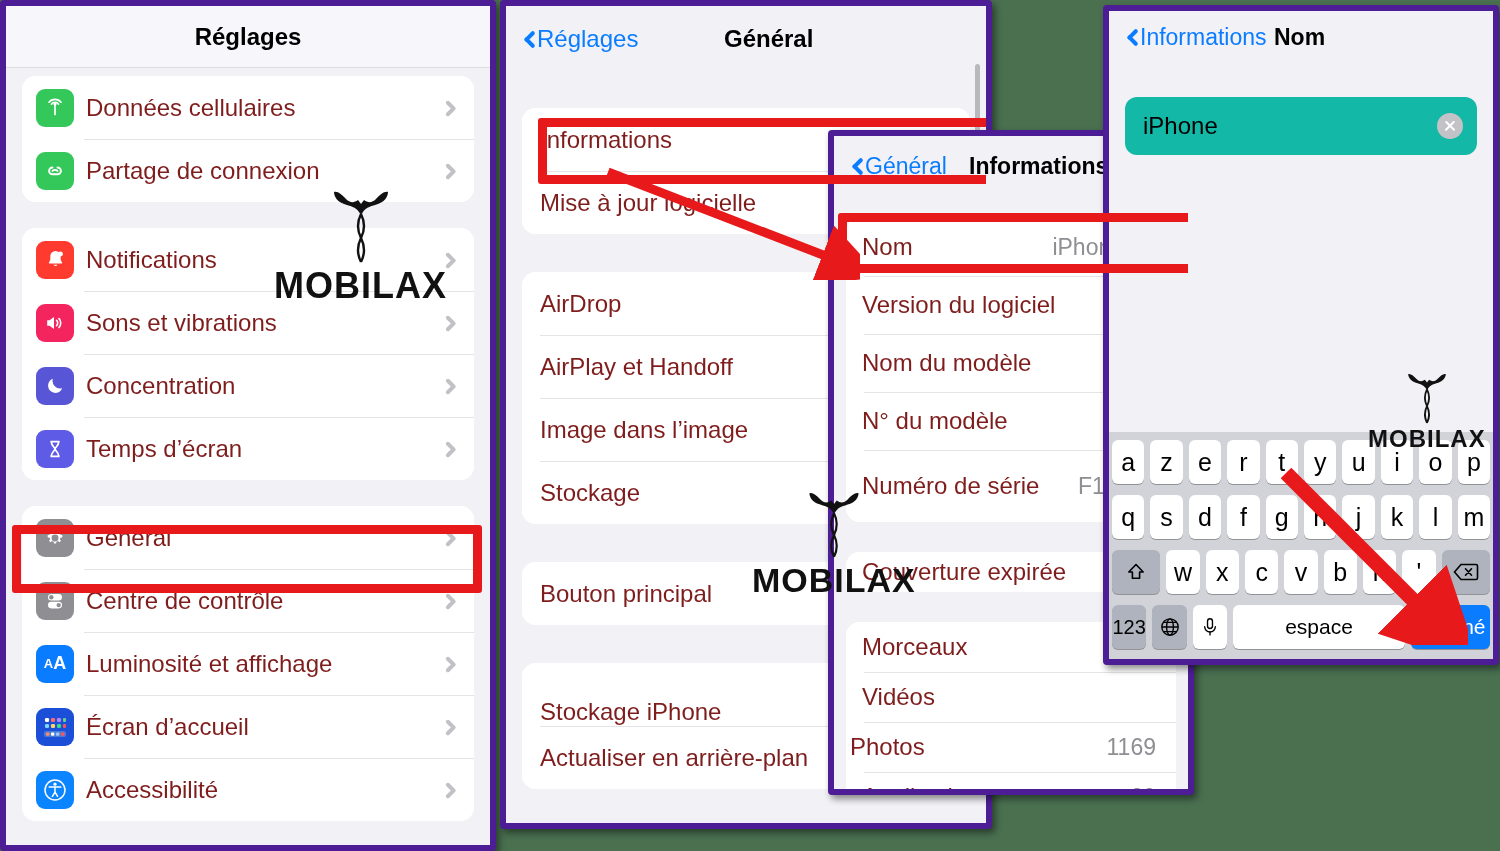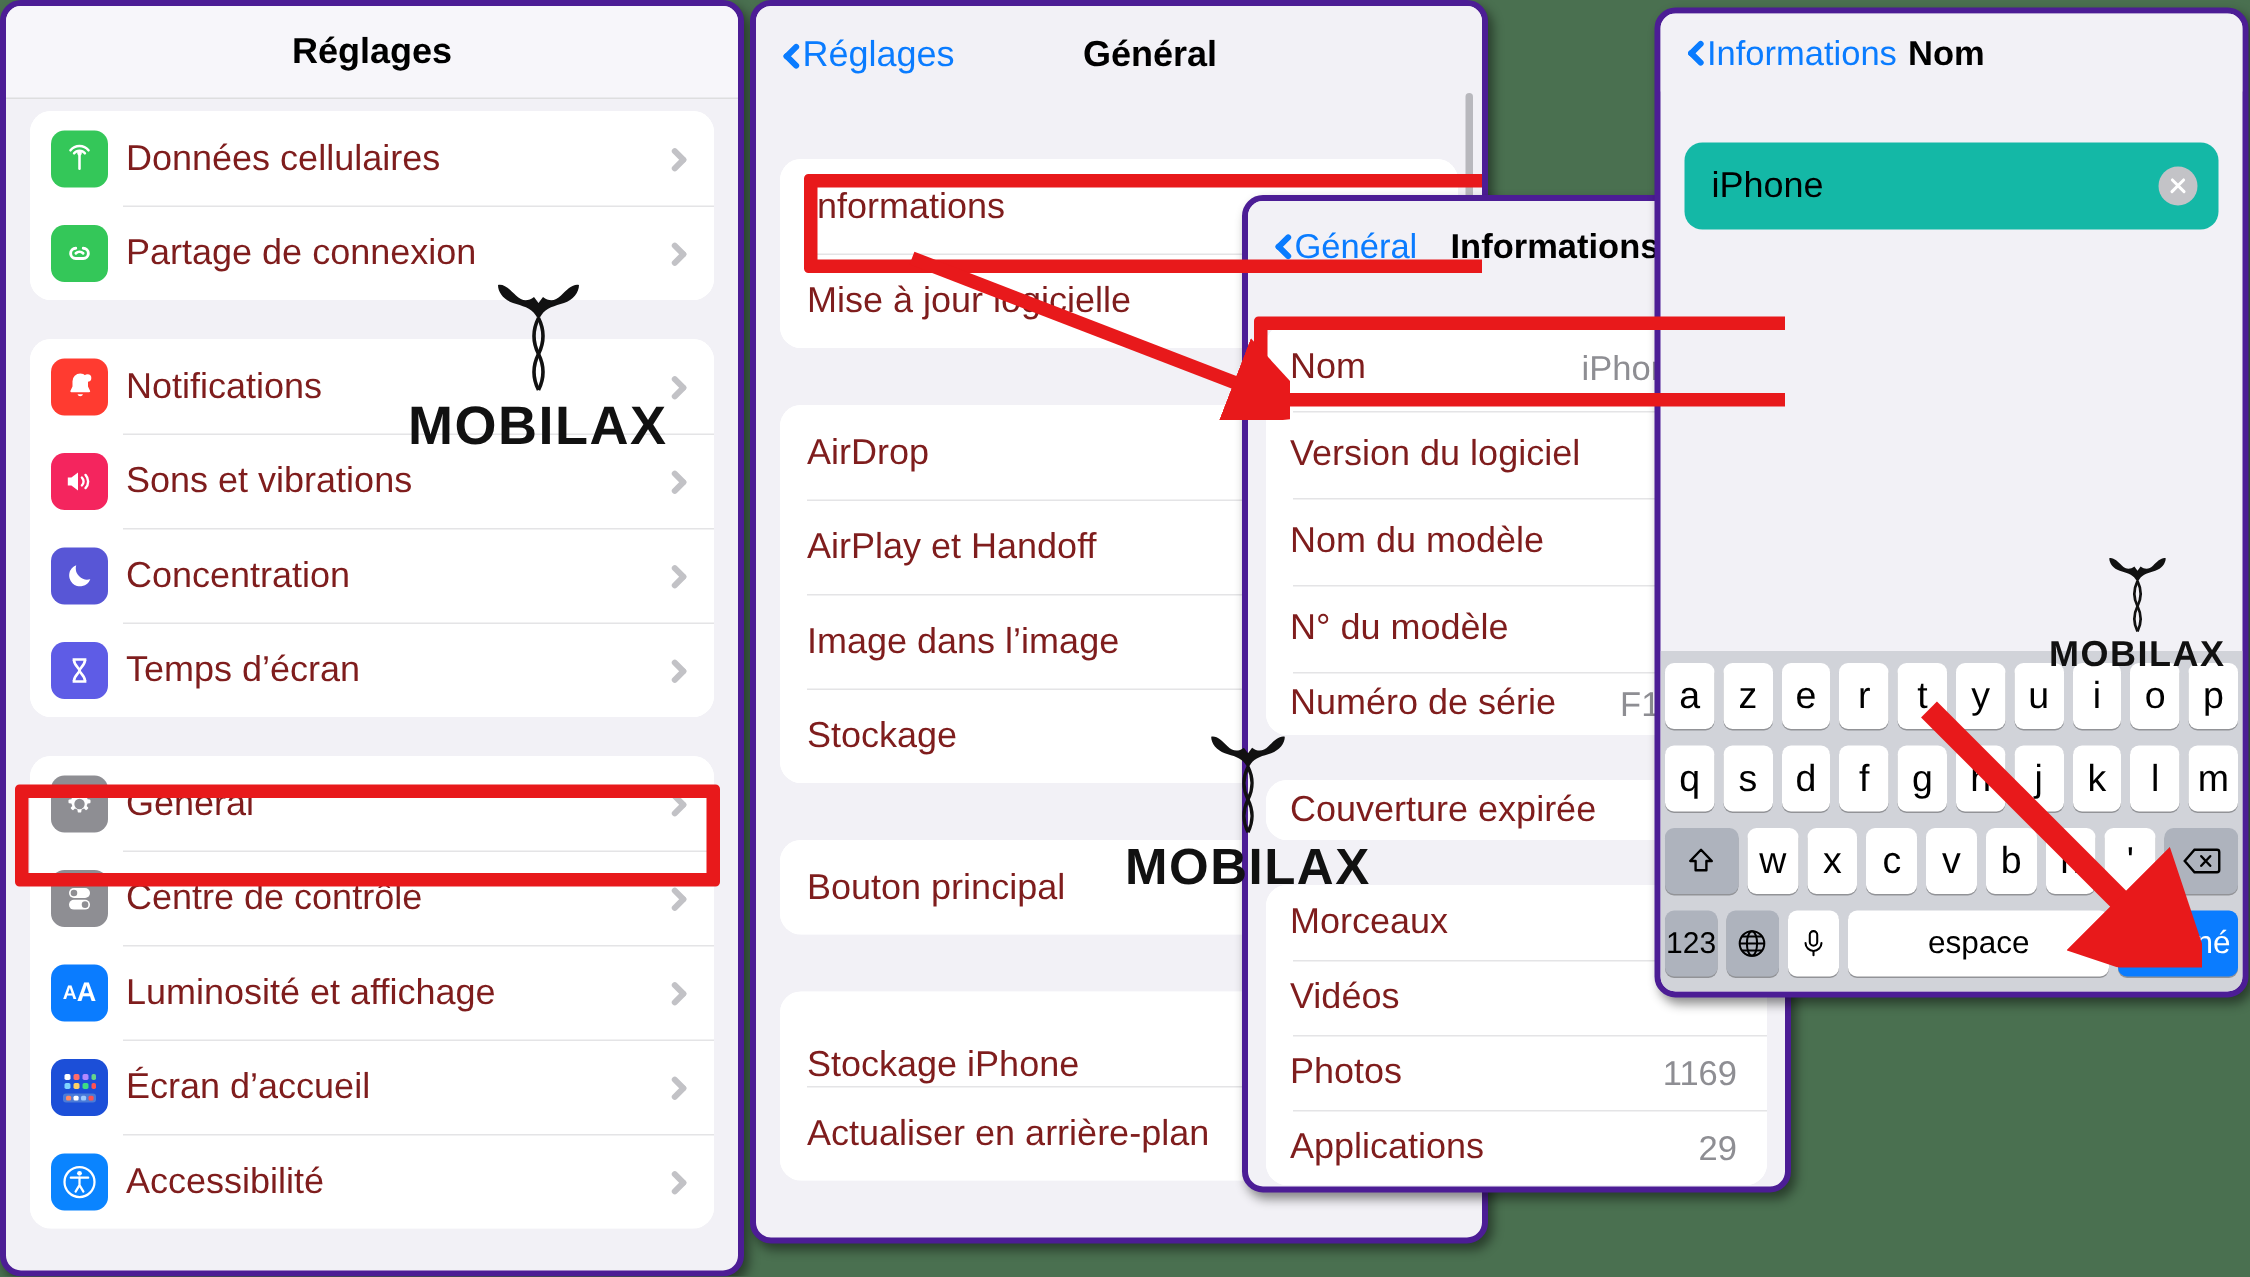--- a/index.html
+++ b/index.html
@@ -8,22 +8,22 @@
     background: #4a7050;
     font-family: "Liberation Sans", sans-serif;
     overflow: hidden;
   }
   .stage { position: relative; width: 1500px; height: 851px; }
 
   
   .panel {
     position: absolute;
     background: #f2f1f6;
-    border: 4px solid #4c1d95;
-    border-radius: 14px;
+    border: 6px solid #4c1d95;
+    border-radius: 4px;
     overflow: hidden;
     box-shadow: 3px 4px 7px rgba(0,0,0,.45);
   }
   .scroll { position: absolute; inset: 0; overflow: hidden; }
 
   
   .navbar {
     position: relative;
     height: 62px;
     background: #f7f6fa;
@@ -434,21 +434,21 @@
             <span class="value"></span>
           </div>
           <div class="row noicon" style="padding-left:16px;height:58px;">
             <span class="label">Nom du modèle</span>
             <span class="value">i</span>
           </div>
           <div class="row noicon" style="padding-left:16px;height:58px;">
             <span class="label">N° du modèle</span>
             <span class="value">MX</span>
           </div>
-          <div class="row noicon" style="padding-left:16px;height:42px;">
+          <div class="row noicon" style="padding-left:16px;height:72px;">
             <span class="label">Numéro de série</span>
             <span class="value">F17CW</span>
           </div>
         </div>
 
         <div class="group" style="margin:0 12px 30px 12px;">
           <div class="row noicon" style="padding-left:16px;height:40px;">
             <span class="label">Couverture expirée</span>
             <span class="value"></span>
           </div>
@@ -456,21 +456,21 @@
 
         <div class="group" style="margin:0 12px 30px 12px;">
           <div class="row noicon" style="padding-left:16px;height:50px;">
             <span class="label">Morceaux</span>
             <span class="value"></span>
           </div>
           <div class="row noicon" style="padding-left:16px;height:50px;">
             <span class="label">Vidéos</span>
             <span class="value"></span>
           </div>
-          <div class="row noicon" style="padding-left:16px;height:50px;">
+          <div class="row noicon" style="padding-left:4px;height:50px;">
             <span class="label">Photos</span>
             <span class="value">1169</span>
           </div>
           <div class="row noicon" style="padding-left:16px;height:50px;">
             <span class="label">Applications</span>
             <span class="value">29</span>
           </div>
         </div>
 
       </div>

